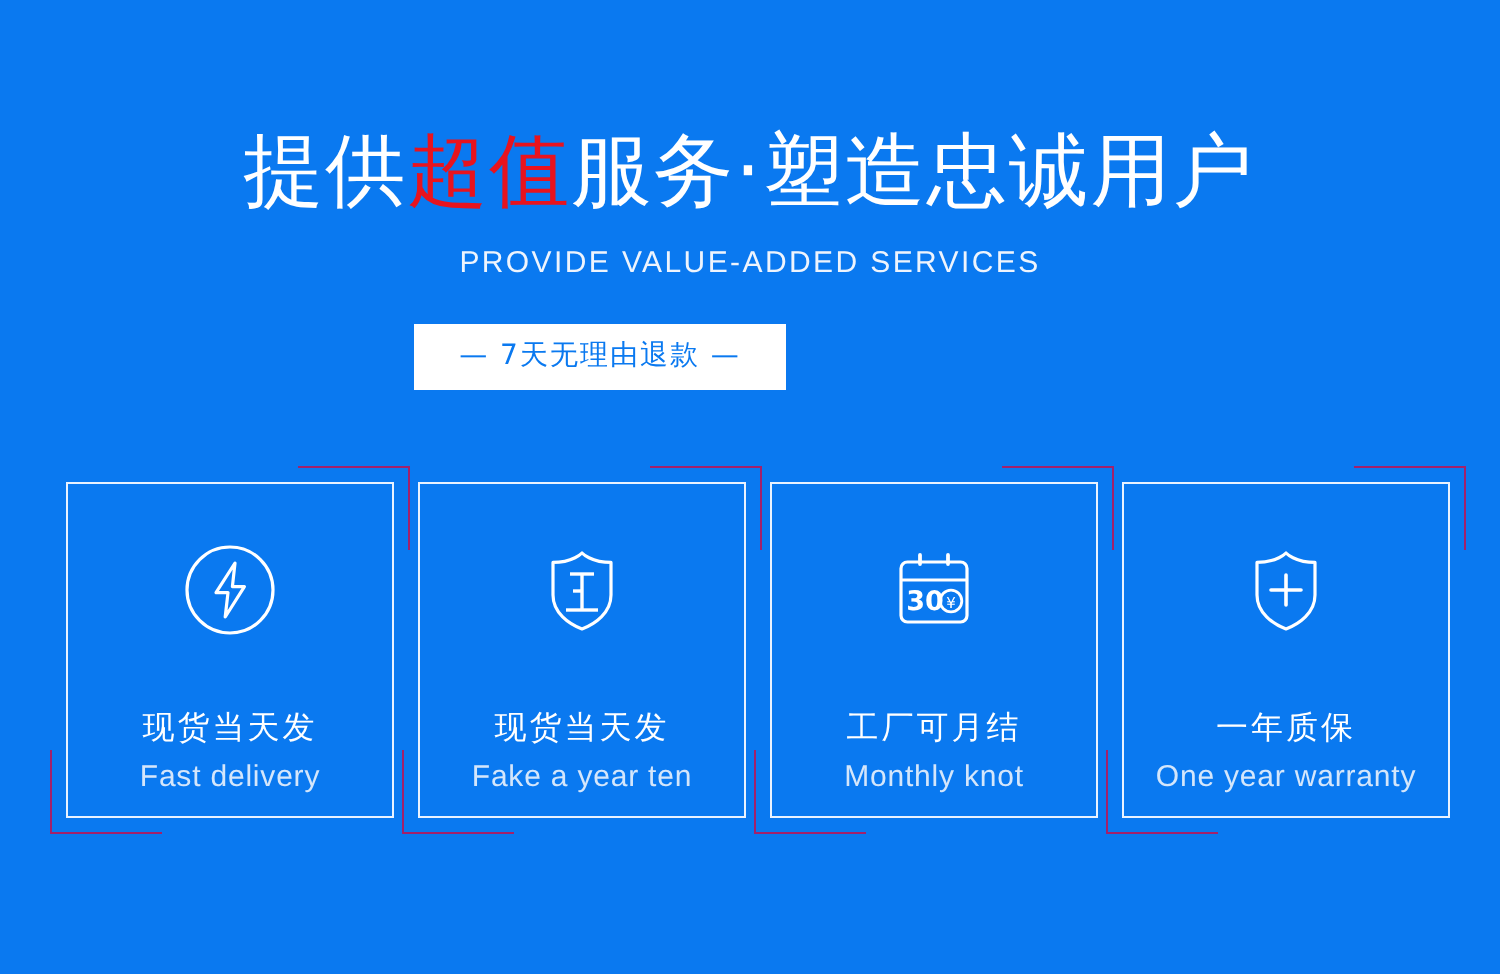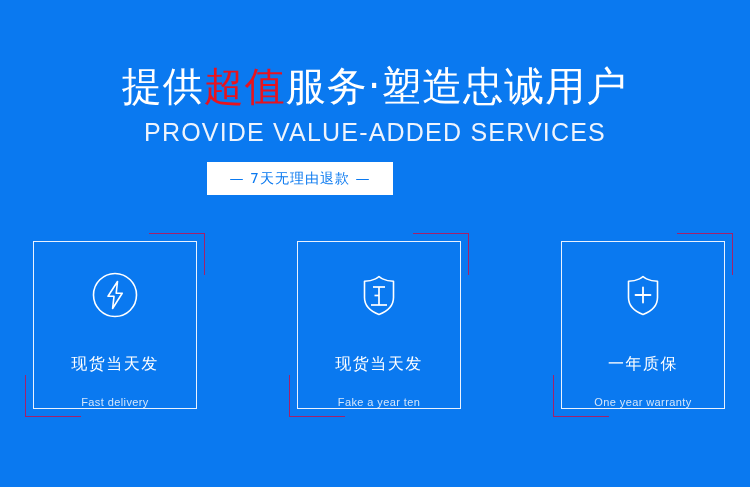--- a/index.html
+++ b/index.html
@@ -49,21 +49,21 @@
   }
   .headline .hl-accent {
     color: #e8131e;
   }
 
   .subhead {
     position: absolute;
     left: 0;
     top: 118px;
     width: 750px;
-    font-size: 25px;
+    font-size: 15px;
     line-height: 28px;
     letter-spacing: 1.2px;
     color: #eef4fd;
     font-weight: normal;
     white-space: nowrap;
   }
 
   .badge-wrap {
     position: absolute;
     left: 0;
@@ -143,22 +143,22 @@
   .card-title {
     margin-top: 32px;
     font-size: 16px;
     line-height: 20px;
     color: #ffffff;
     letter-spacing: 1.5px;
     white-space: nowrap;
     font-family: "DejaVu Sans", "Liberation Sans", sans-serif;
   }
   .card-sub {
-    margin-top: 21px;
-    font-size: 11px;
+    margin-top: 8px;
+    font-size: 15px;
     line-height: 14px;
     color: #d4e6fb;
     letter-spacing: 0.4px;
     white-space: nowrap;
   }
 </style>
 </head>
 <body>
 
 <div class="banner">
@@ -200,20 +200,37 @@
           <path d="M21 19 L33 19" stroke="#ffffff" stroke-width="1.7" stroke-linecap="butt"></path>
           <path d="M27 19 L27 37" stroke="#ffffff" stroke-width="1.7" stroke-linecap="butt"></path>
           <path d="M22.5 27.5 L27 27.5" stroke="#ffffff" stroke-width="1.7" stroke-linecap="butt"></path>
           <path d="M19 37 L35 37" stroke="#ffffff" stroke-width="1.7" stroke-linecap="butt"></path>
         </svg>
       </span>
       <div class="card-title">现货当天发</div>
       <div class="card-sub">Fake a year ten</div>
     </div>
 
+    <div class="card">
+      <span class="corner-tr"></span>
+      <span class="corner-bl"></span>
+      <span class="card-icon">
+        <svg viewBox="0 0 54 54" fill="none" xmlns="http://www.w3.org/2000/svg">
+          <path d="M20 9.5 L20 14" stroke="#ffffff" stroke-width="1.9" stroke-linecap="round"></path>
+          <path d="M34 9.5 L34 14" stroke="#ffffff" stroke-width="1.9" stroke-linecap="round"></path>
+          <rect x="10.5" y="13" width="33" height="30" rx="3.2" stroke="#ffffff" stroke-width="1.6" fill="none"></rect>
+          <path d="M10.5 22 L43.5 22" stroke="#ffffff" stroke-width="1.6"></path>
+          <text x="22.5" y="37" text-anchor="middle" font-family="DejaVu Sans, Liberation Sans, sans-serif" font-size="13.5" font-weight="bold" fill="#ffffff">30</text>
+          <circle cx="35.5" cy="32.5" r="5.4" stroke="#ffffff" stroke-width="1.4" fill="none"></circle>
+          <text x="35.5" y="36" text-anchor="middle" font-family="DejaVu Sans, Liberation Sans, sans-serif" font-size="7.5" fill="#ffffff">¥</text>
+        </svg>
+      </span>
+      <div class="card-title">工厂可月结</div>
+      <div class="card-sub">Monthly knot</div>
+    </div>
 
     <div class="card">
       <span class="corner-tr"></span>
       <span class="corner-bl"></span>
       <span class="card-icon">
         <svg viewBox="0 0 54 54" fill="none" xmlns="http://www.w3.org/2000/svg">
           <path d="M27 8.5 C27 8.5 31.5 13.2 41.5 13.2 L41.5 29.5 C41.5 38.5 33.5 44 27 46.5
                    C20.5 44 12.5 38.5 12.5 29.5 L12.5 13.2 C22.5 13.2 27 8.5 27 8.5 Z" stroke="#ffffff" stroke-width="1.6" stroke-linejoin="round" fill="none"></path>
           <path d="M27 19.5 L27 34.5" stroke="#ffffff" stroke-width="1.8" stroke-linecap="round"></path>
           <path d="M19.5 27 L34.5 27" stroke="#ffffff" stroke-width="1.8" stroke-linecap="round"></path>

